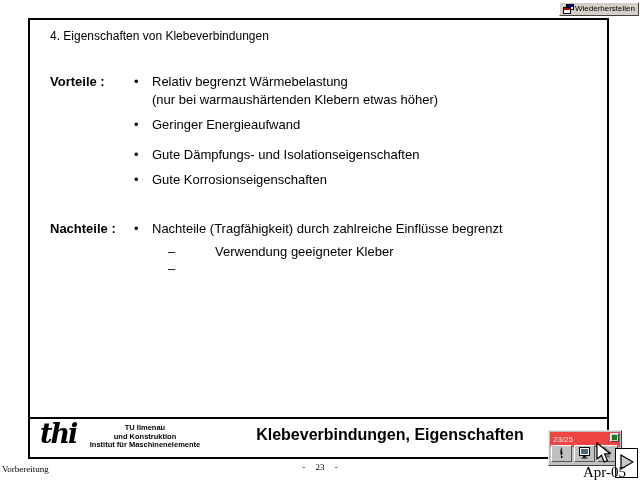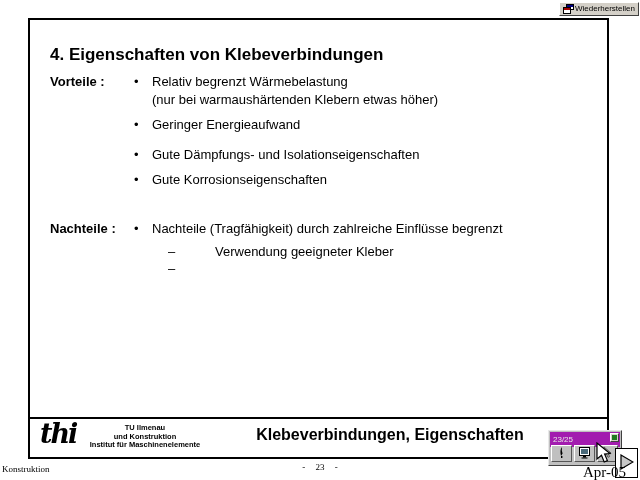--- a/index.html
+++ b/index.html
@@ -21,21 +21,21 @@
   }
   .restore-btn svg{display:block;}
 
   
   .slide{
     position:absolute;left:28px;top:18px;width:577px;height:437px;
     border:2px solid #000;background:#fff;
   }
   .slide-title{
     position:absolute;left:20px;top:9px;
-    font-size:17px;font-weight:bold;white-space:nowrap;margin-top:16px;
+    font-size:12px;font-weight:normal;white-space:nowrap;
   }
   .row{position:absolute;left:0;width:100%;height:18px;font-size:13px;white-space:nowrap;}
   .lbl{position:absolute;left:20px;font-weight:bold;}
   .b-marker{position:absolute;left:104px;}
   .b-text{position:absolute;left:122px;}
   .cont-text{position:absolute;left:122px;}
   .d-marker{position:absolute;left:138px;}
   .d-text{position:absolute;left:155px;margin-left:30px;}
 
   .r-vort   {top:54px;}
@@ -68,21 +68,21 @@
 
   
   .navigator{
     position:absolute;left:548px;top:430px;width:74px;height:36px;
     background:#c0c0c0;
     border:1px solid;border-color:#e8e8e8 #404040 #404040 #e8e8e8;
     box-sizing:border-box;
   }
   .nav-titlebar{
     position:absolute;left:1px;top:1px;right:1px;height:15px;
-    background:#a21caf;color:#e8e8e8;
+    background:#ef4444;color:#e8e8e8;
     font-size:8px;line-height:11px;padding-left:3px;
     display:flex;align-items:center;
   }
   .nav-title-btn{
     position:absolute;right:1px;top:1px;width:9px;height:9px;
     background:#d4d0c8;border:1px solid;border-color:#fff #404040 #404040 #fff;
     box-sizing:border-box;display:flex;align-items:center;justify-content:center;
   }
   .nav-title-btn .glyph{width:5px;height:5px;background:#1f7a1f;}
   .nav-buttons{
@@ -224,15 +224,15 @@
     </svg>
   </span>
 </button>
 
 <div class="cursor">
   <svg width="17" height="22" viewBox="0 0 17 22">
     <path d="M1,1 L1,17 L5.5,13.2 L8.2,20 L11.4,18.6 L8.6,12 L14,11.6 Z" fill="#fff" stroke="#000" stroke-width="1.2"></path>
   </svg>
 </div>
 
-<div class="status-left">Konstruktion</div>
+<div class="status-left">Vorbereitung</div>
 <div class="status-center">- 23 -</div>
 <div class="status-right">Apr-05</div>
 
 </body></html>

